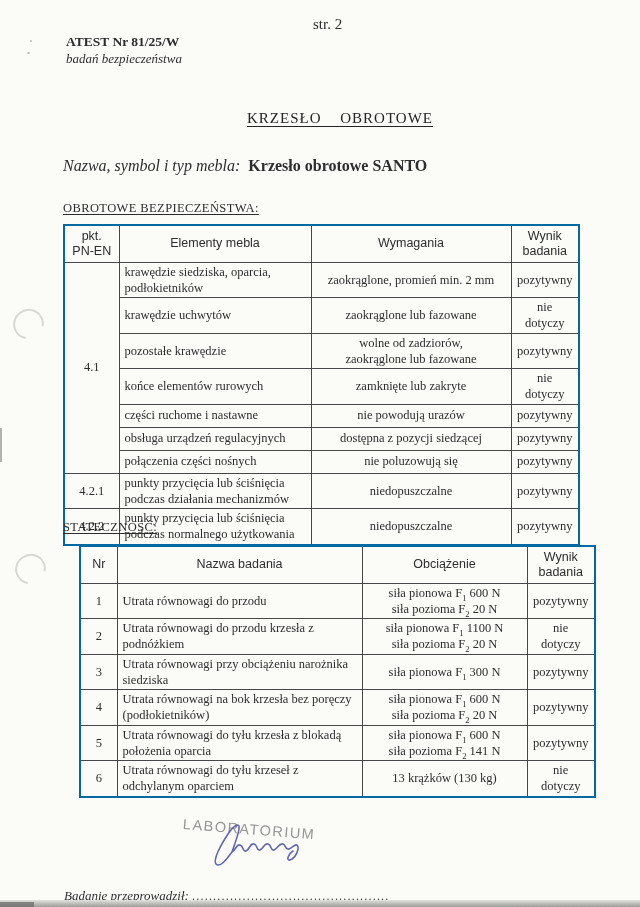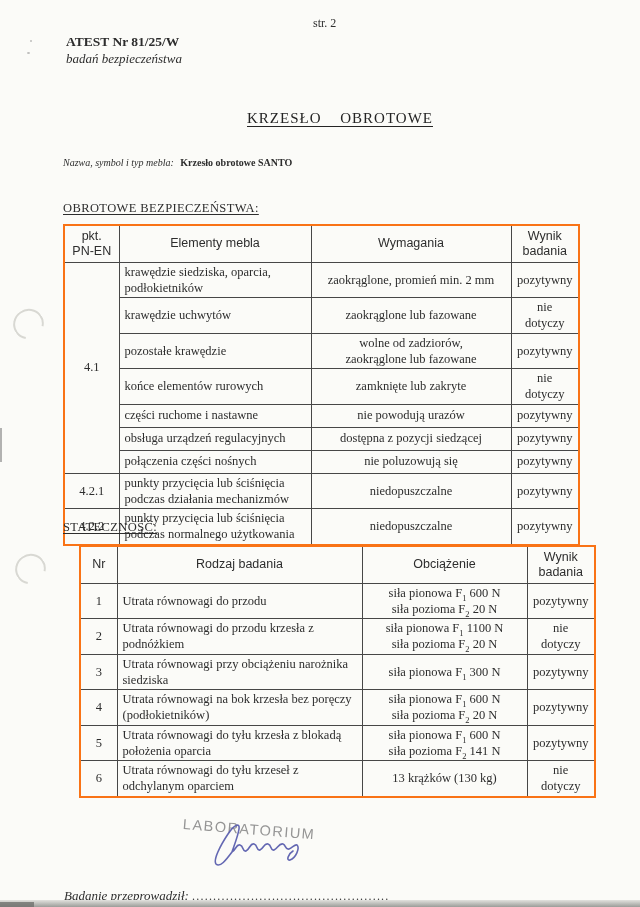--- a/index.html
+++ b/index.html
@@ -4,42 +4,42 @@
 <style>
   html,body{margin:0;padding:0;}
   body{
     width:640px;height:907px;position:relative;overflow:hidden;
     background:#fbfbf8;
     font-family:"Liberation Serif",serif;
     color:#2d2d2d;
   }
   .abs{position:absolute;}
   
-  .page-number{left:313px;top:16px;font-size:12px;}
+  .page-number{left:313px;top:16px;font-size:15px;}
   .atest{left:66px;top:33px;line-height:1.3;}
   .atest-nr{font-weight:bold;font-size:13.5px;}
   .atest-sub{font-style:italic;font-size:13px;}
   .doc-title{
     left:0;top:110px;width:100%;text-align:center;
     font-size:15px;letter-spacing:1px;word-spacing:14px;
     text-decoration:underline;text-underline-offset:3px;color:#242424;padding-left:20px;
   }
-  .nameline{left:63px;top:157px;font-size:10px;}
+  .nameline{left:63px;top:157px;font-size:16px;}
   .nameline .it{font-style:italic;}
   .nameline .bold{font-weight:bold;margin-left:4px;}
   .sec-heading{
     font-size:12.5px;letter-spacing:.4px;
     text-decoration:underline;text-underline-offset:2px;
   }
   .h1{left:63px;top:201px;}
   .h2{left:63px;top:520px;}
   
   table.tbl{
     position:absolute;border-collapse:collapse;table-layout:fixed;
-    width:515px;border:2px solid #f97316;
+    width:515px;border:2px solid #0369a1;
     font-size:12.5px;color:#2d2d2d;
   }
   .t1{left:63px;top:224px;}
   .t2{left:63px;top:545px;margin-left:16px;}
   .tbl th,.tbl td{border:1px solid #474747;}
   .tbl th{
     font-family:"Liberation Sans",sans-serif;font-weight:normal;
     font-size:12.5px;line-height:1.18;padding:3px 1px;text-align:center;
   }
   .tbl td{padding:1px 5px;line-height:1.3;vertical-align:middle;}
@@ -169,21 +169,21 @@
   <table class="tbl t2">
     <colgroup>
         <col style="width:37px">
         <col style="width:245px">
         <col style="width:165px">
         <col style="width:68px">
       </colgroup>
     <thead id="t2-head">
         <tr>
           <th>Nr</th>
-          <th>Rodzaj badania</th>
+          <th>Nazwa badania</th>
           <th>Obciążenie</th>
           <th>Wynik<br>badania</th>
         </tr>
       </thead>
     <tbody id="t2-body">
         <tr>
           <td class="c">1</td>
           <td class="test">Utrata równowagi do przodu</td>
           <td class="c">siła pionowa F<sub>1</sub> 600 N<br>siła pozioma F<sub>2</sub> 20 N</td>
           <td class="c">pozytywny</td>

